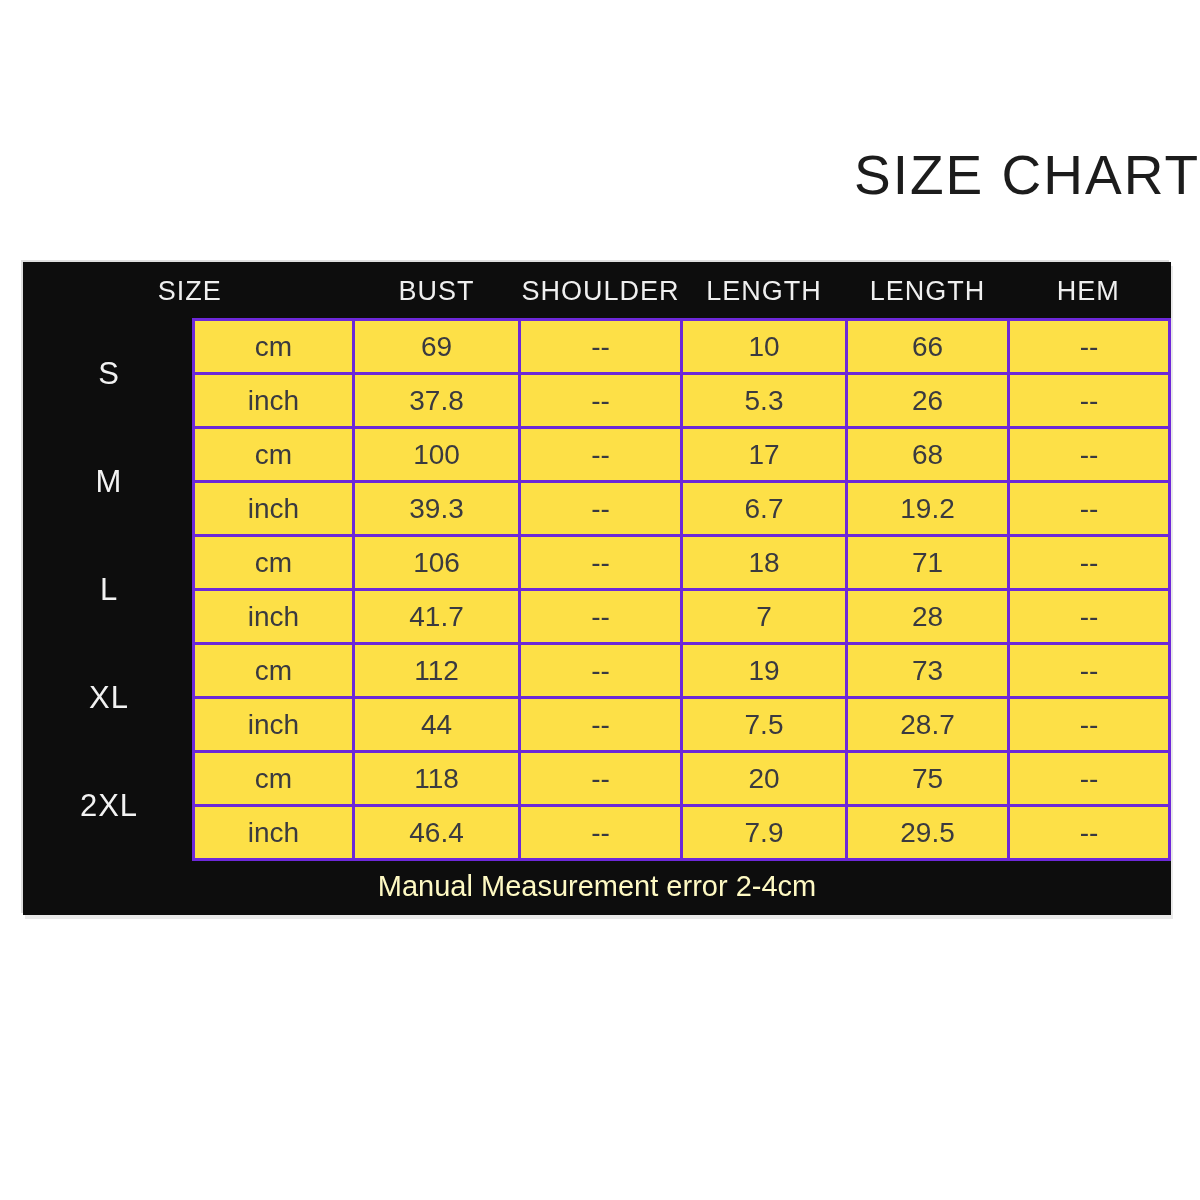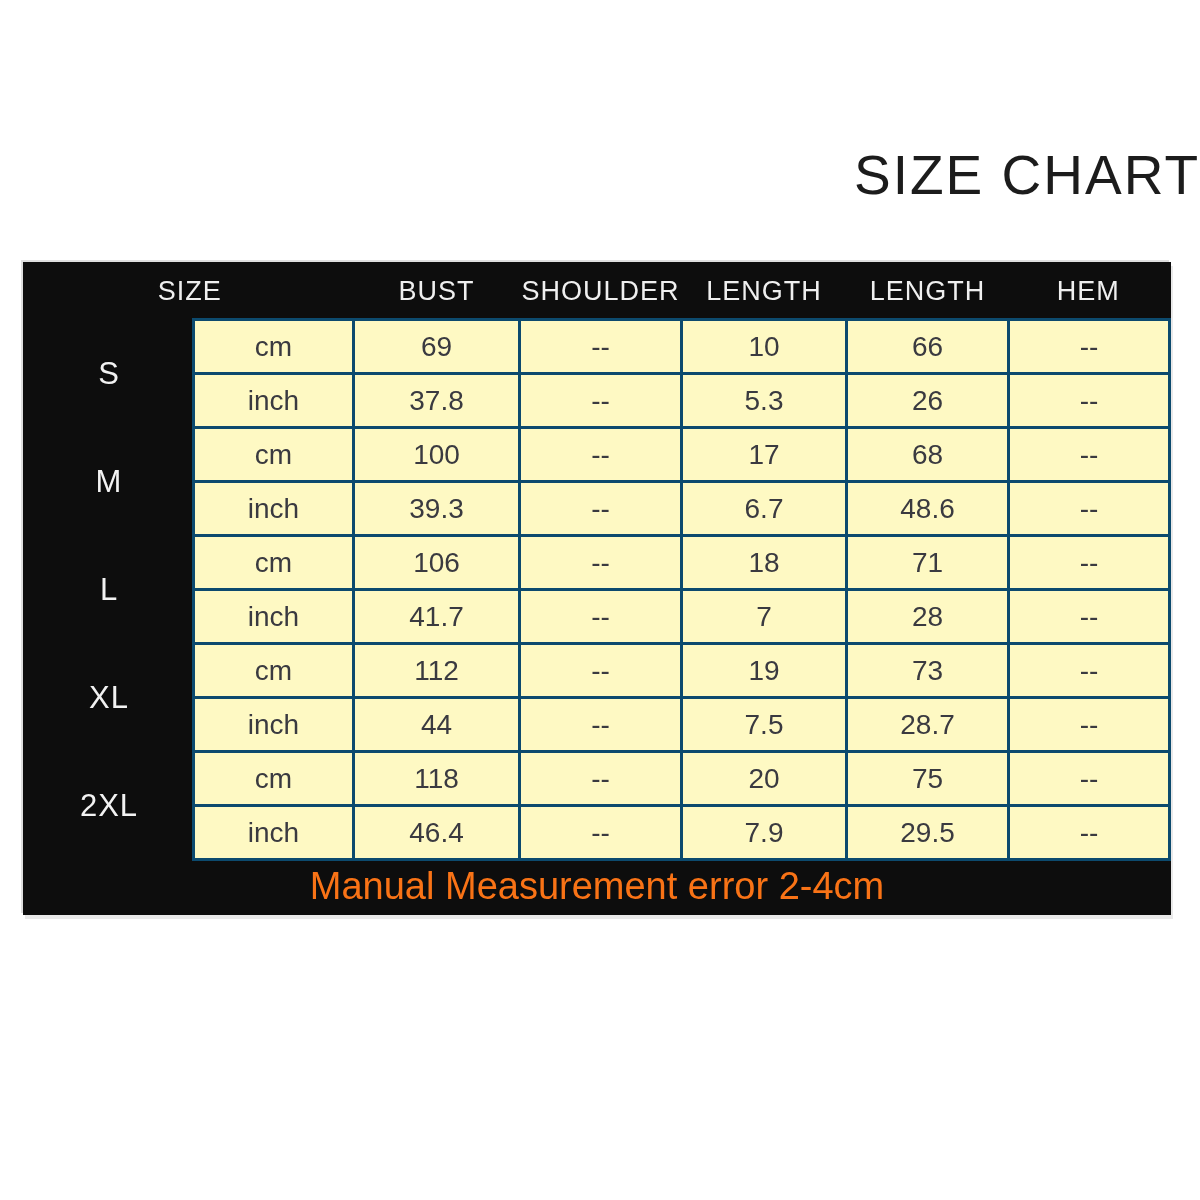--- a/index.html
+++ b/index.html
@@ -53,38 +53,38 @@
     vertical-align: middle;
     border: none;
     padding: 0;
   }
   table.size-table td {
     padding: 0;
     text-align: center;
     vertical-align: middle;
   }
   td.cell {
-    background: #fef9c3;
-    border: 3px solid #0c4a6e;
+    background: #fde047;
+    border: 3px solid #6d28d9;
     height: 51px;
     font-size: 28px;
     color: #3a3a40;
   }
   td.size-cell {
     background: #0d0d0d;
     color: #f2f2f2;
     border: none;
     font-size: 31px;
     letter-spacing: 1px;
   }
   td.footer-cell {
     background: #0d0d0d;
-    color: #f97316;
+    color: #fef9c3;
     height: 51px;
-    font-size: 38px;
+    font-size: 29px;
     border: none;
   }
 </style>
 </head>
 <body>
 
 <div class="page">
 
   <div class="title">SIZE CHART</div>
 
@@ -136,21 +136,21 @@
           <td class="cell">--</td>
           <td class="cell">17</td>
           <td class="cell">68</td>
           <td class="cell">--</td>
         </tr>
         <tr>
           <td class="cell">inch</td>
           <td class="cell">39.3</td>
           <td class="cell">--</td>
           <td class="cell">6.7</td>
-          <td class="cell">48.6</td>
+          <td class="cell">19.2</td>
           <td class="cell">--</td>
         </tr>
 
         <tr>
           <td class="size-cell" rowspan="2">L</td>
           <td class="cell">cm</td>
           <td class="cell">106</td>
           <td class="cell">--</td>
           <td class="cell">18</td>
           <td class="cell">71</td>

